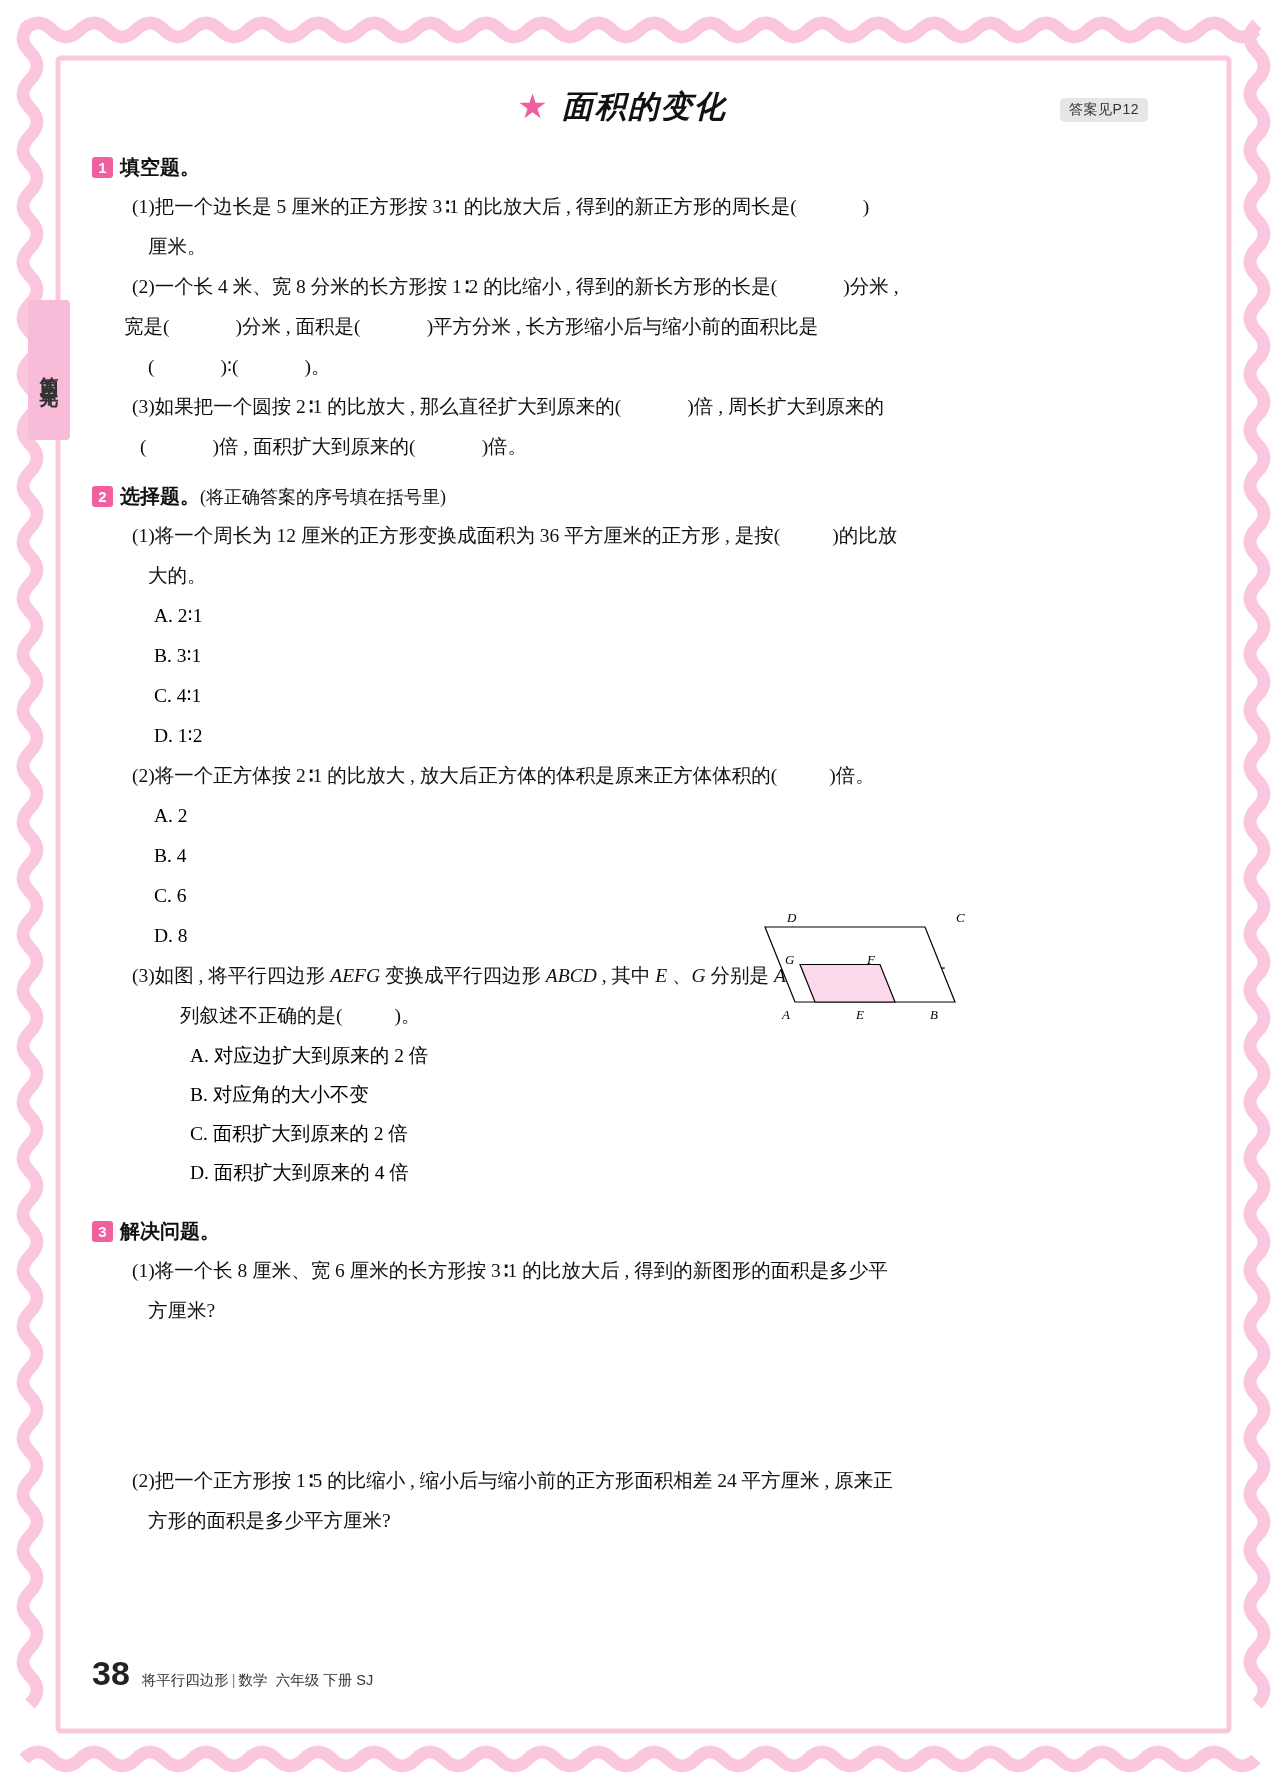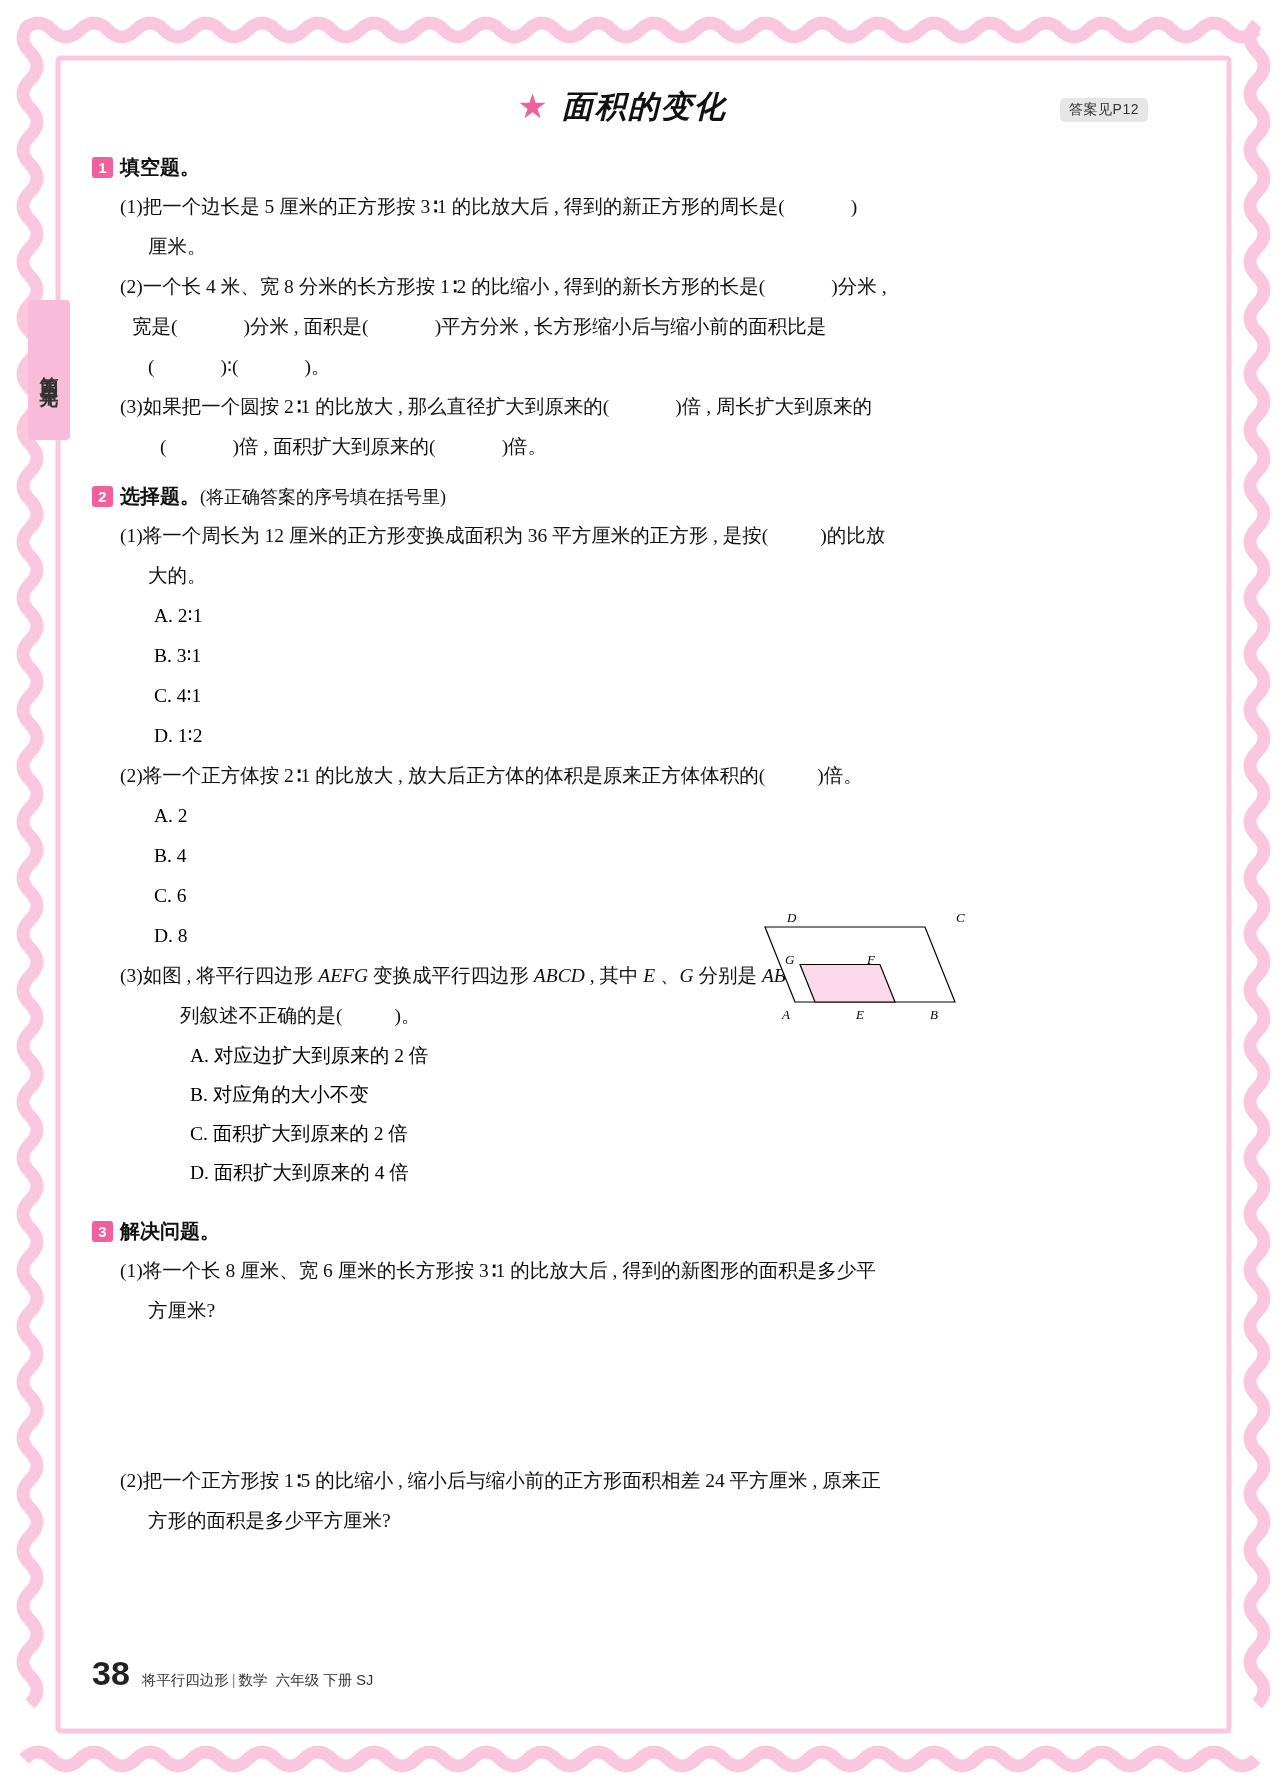--- a/index.html
+++ b/index.html
@@ -113,21 +113,21 @@
     font-size: 20px;
     color: #111;
   }
   .sec-note {
     font-family: "Liberation Serif", serif;
     font-size: 18px;
     color: #111;
     text-align: center;
   }
   .qline {
-    margin-left: 28px;
+    margin-left: 40px;
     font-size: 19.5px;
     line-height: 40px;
     color: #111;
   }
   .opts {
     margin-left: 62px;
     font-size: 19.5px;
     line-height: 40px;
     display: flex;
     flex-direction: column;
@@ -263,31 +263,31 @@
     <div class="qline">
       <span>(1)把一个边长是 5 厘米的正方形按 3∶1 的比放大后 , 得到的新正方形的周长是(</span><span class="blank"></span><span>)</span>
     </div>
     <div class="qline" style="margin-left:56px">
       <span>厘米。</span>
     </div>
 
     <div class="qline">
       <span>(2)一个长 4 米、宽 8 分米的长方形按 1∶2 的比缩小 , 得到的新长方形的长是(</span><span class="blank"></span><span>)分米 ,</span>
     </div>
-    <div class="qline" style="margin-left:40px">
+    <div class="qline" style="margin-left:32px">
       <span>宽是(</span><span class="blank"></span><span>)分米 , 面积是(</span><span class="blank"></span><span>)平方分米 , 长方形缩小后与缩小前的面积比是</span>
     </div>
     <div class="qline" style="margin-left:56px">
       <span>(</span><span class="blank"></span><span>)∶(</span><span class="blank"></span><span>)。</span>
     </div>
 
     <div class="qline">
       <span>(3)如果把一个圆按 2∶1 的比放大 , 那么直径扩大到原来的(</span><span class="blank"></span><span>)倍 , 周长扩大到原来的</span>
     </div>
-    <div class="qline" style="margin-left:68px">
+    <div class="qline" style="margin-left:48px">
       <span>(</span><span class="blank"></span><span>)倍 , 面积扩大到原来的(</span><span class="blank"></span><span>)倍。</span>
     </div>
   </div>
 
   <div class="section">
     <div class="sec-head">
       <div class="sec-num">2</div>
       <div class="sec-title">选择题。</div>
       <div class="sec-note">(将正确答案的序号填在括号里)</div>
     </div>

